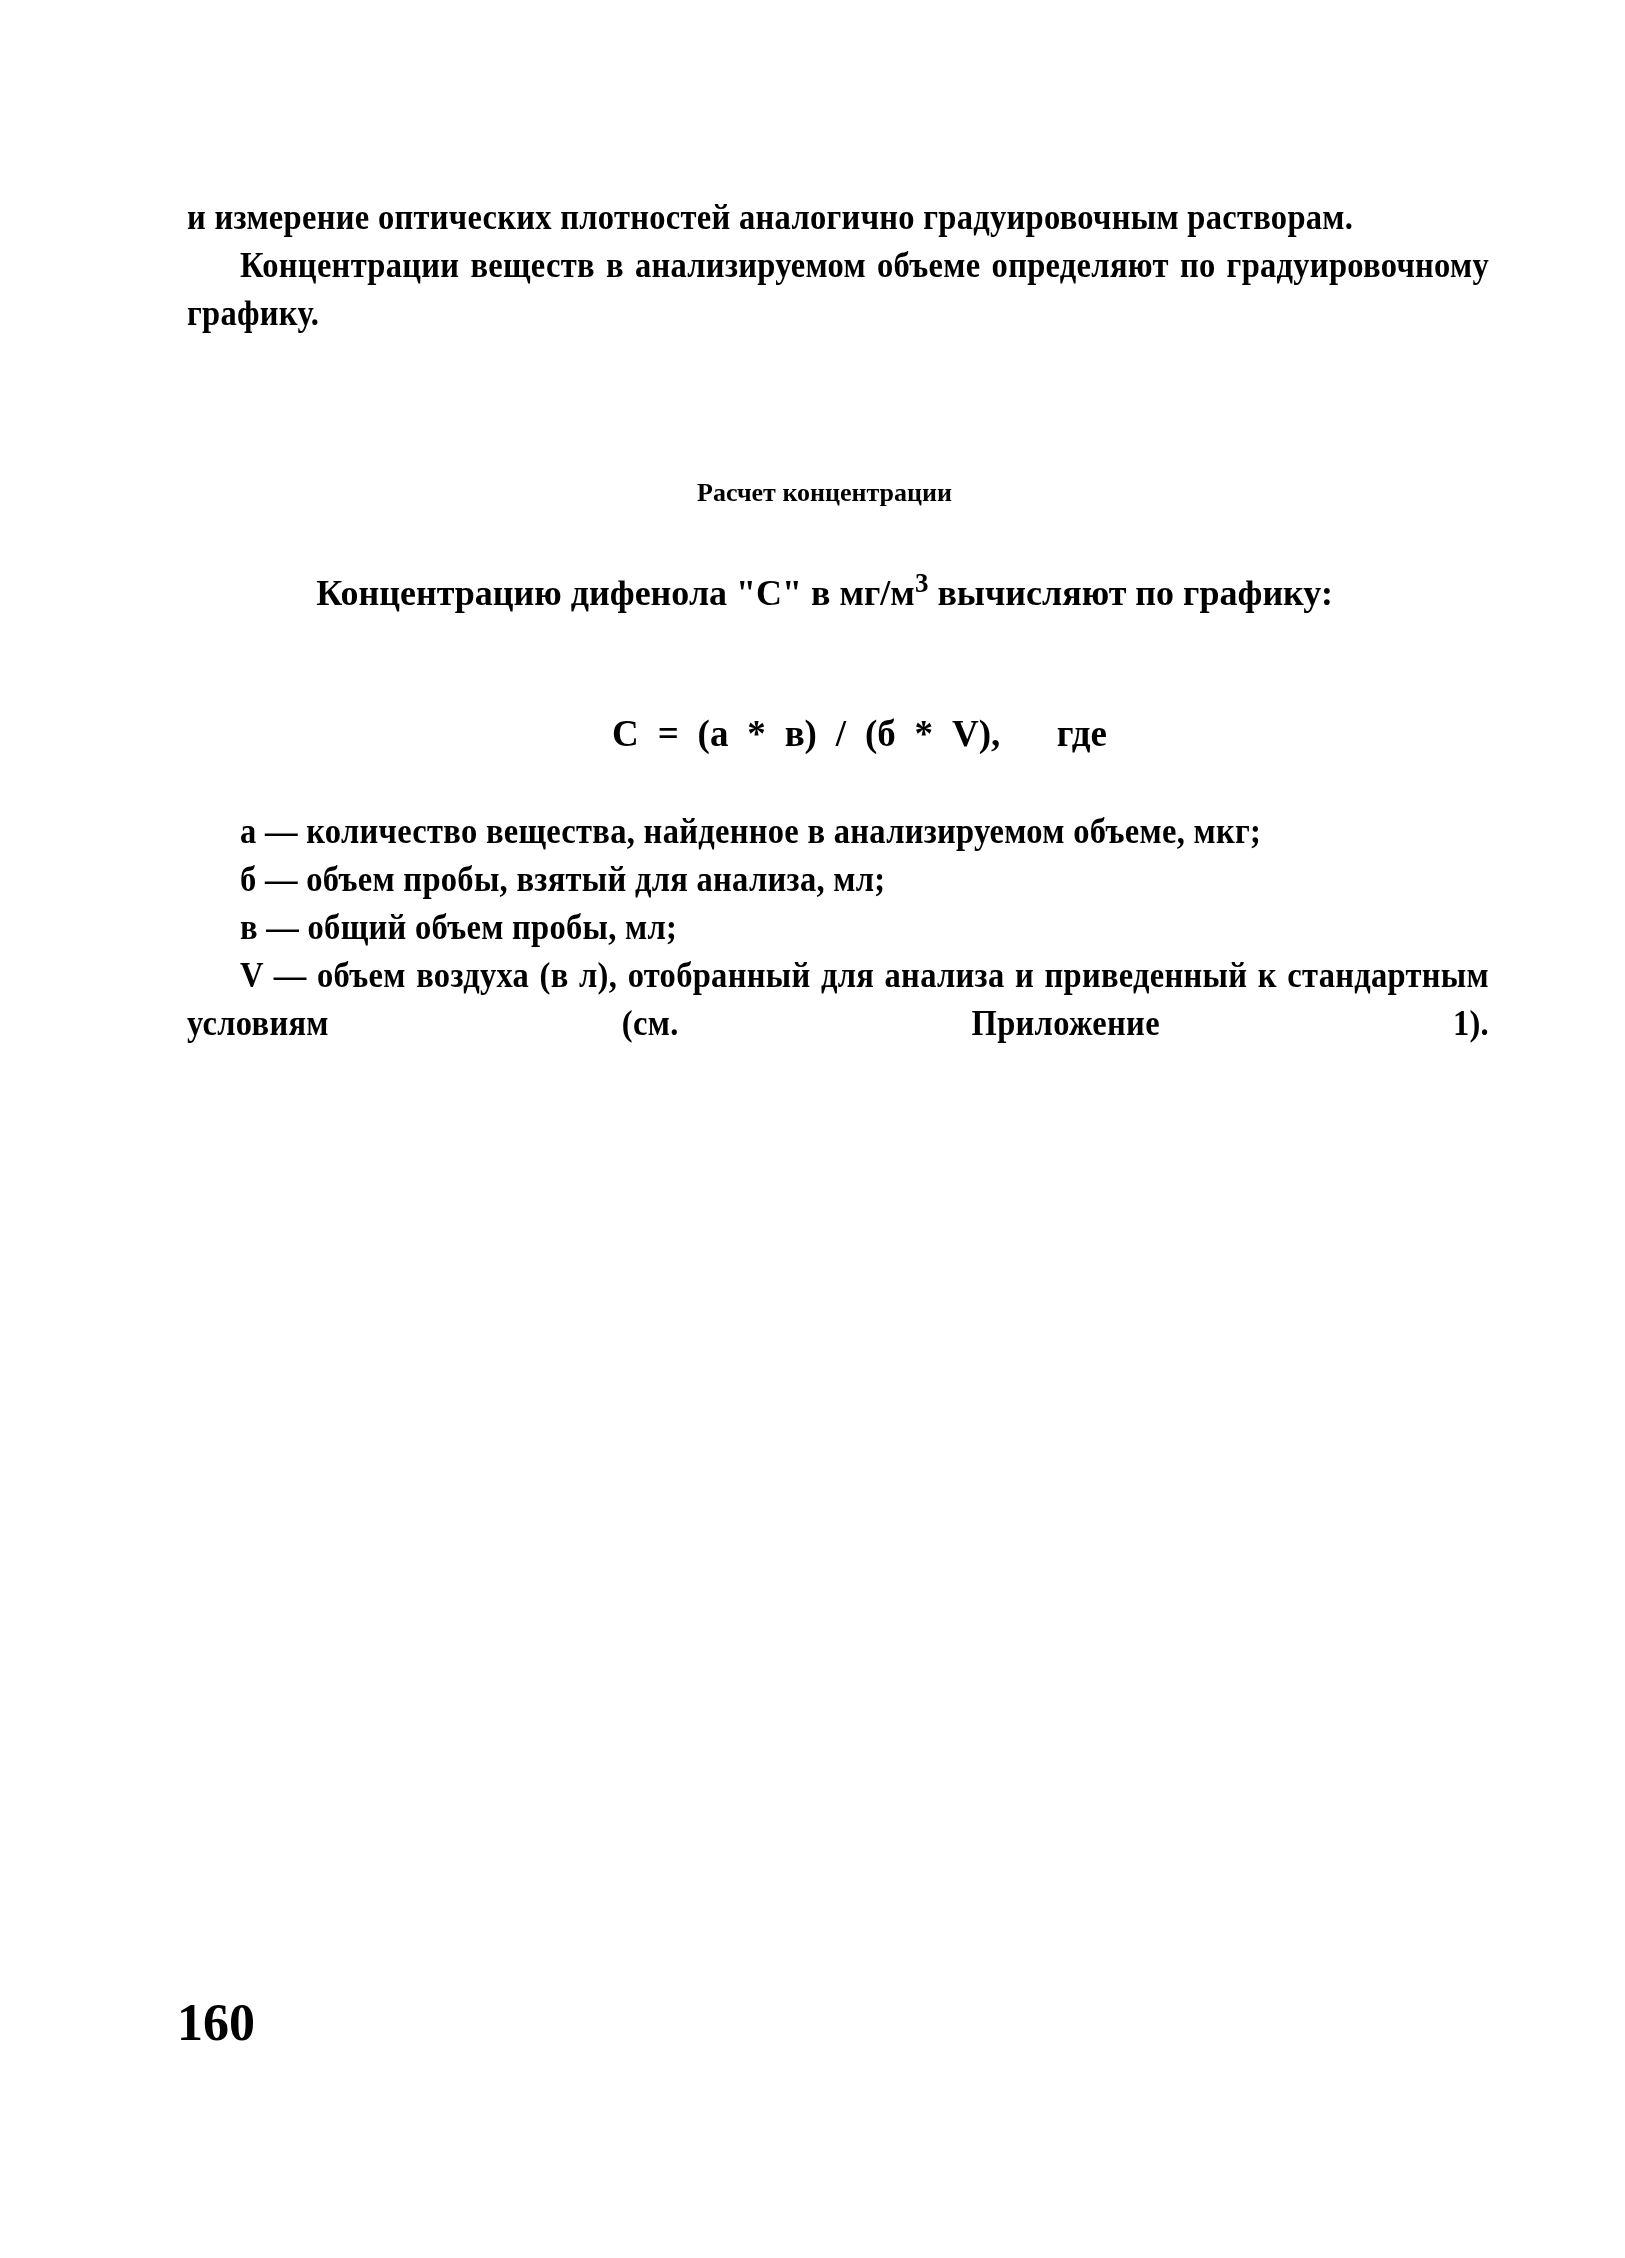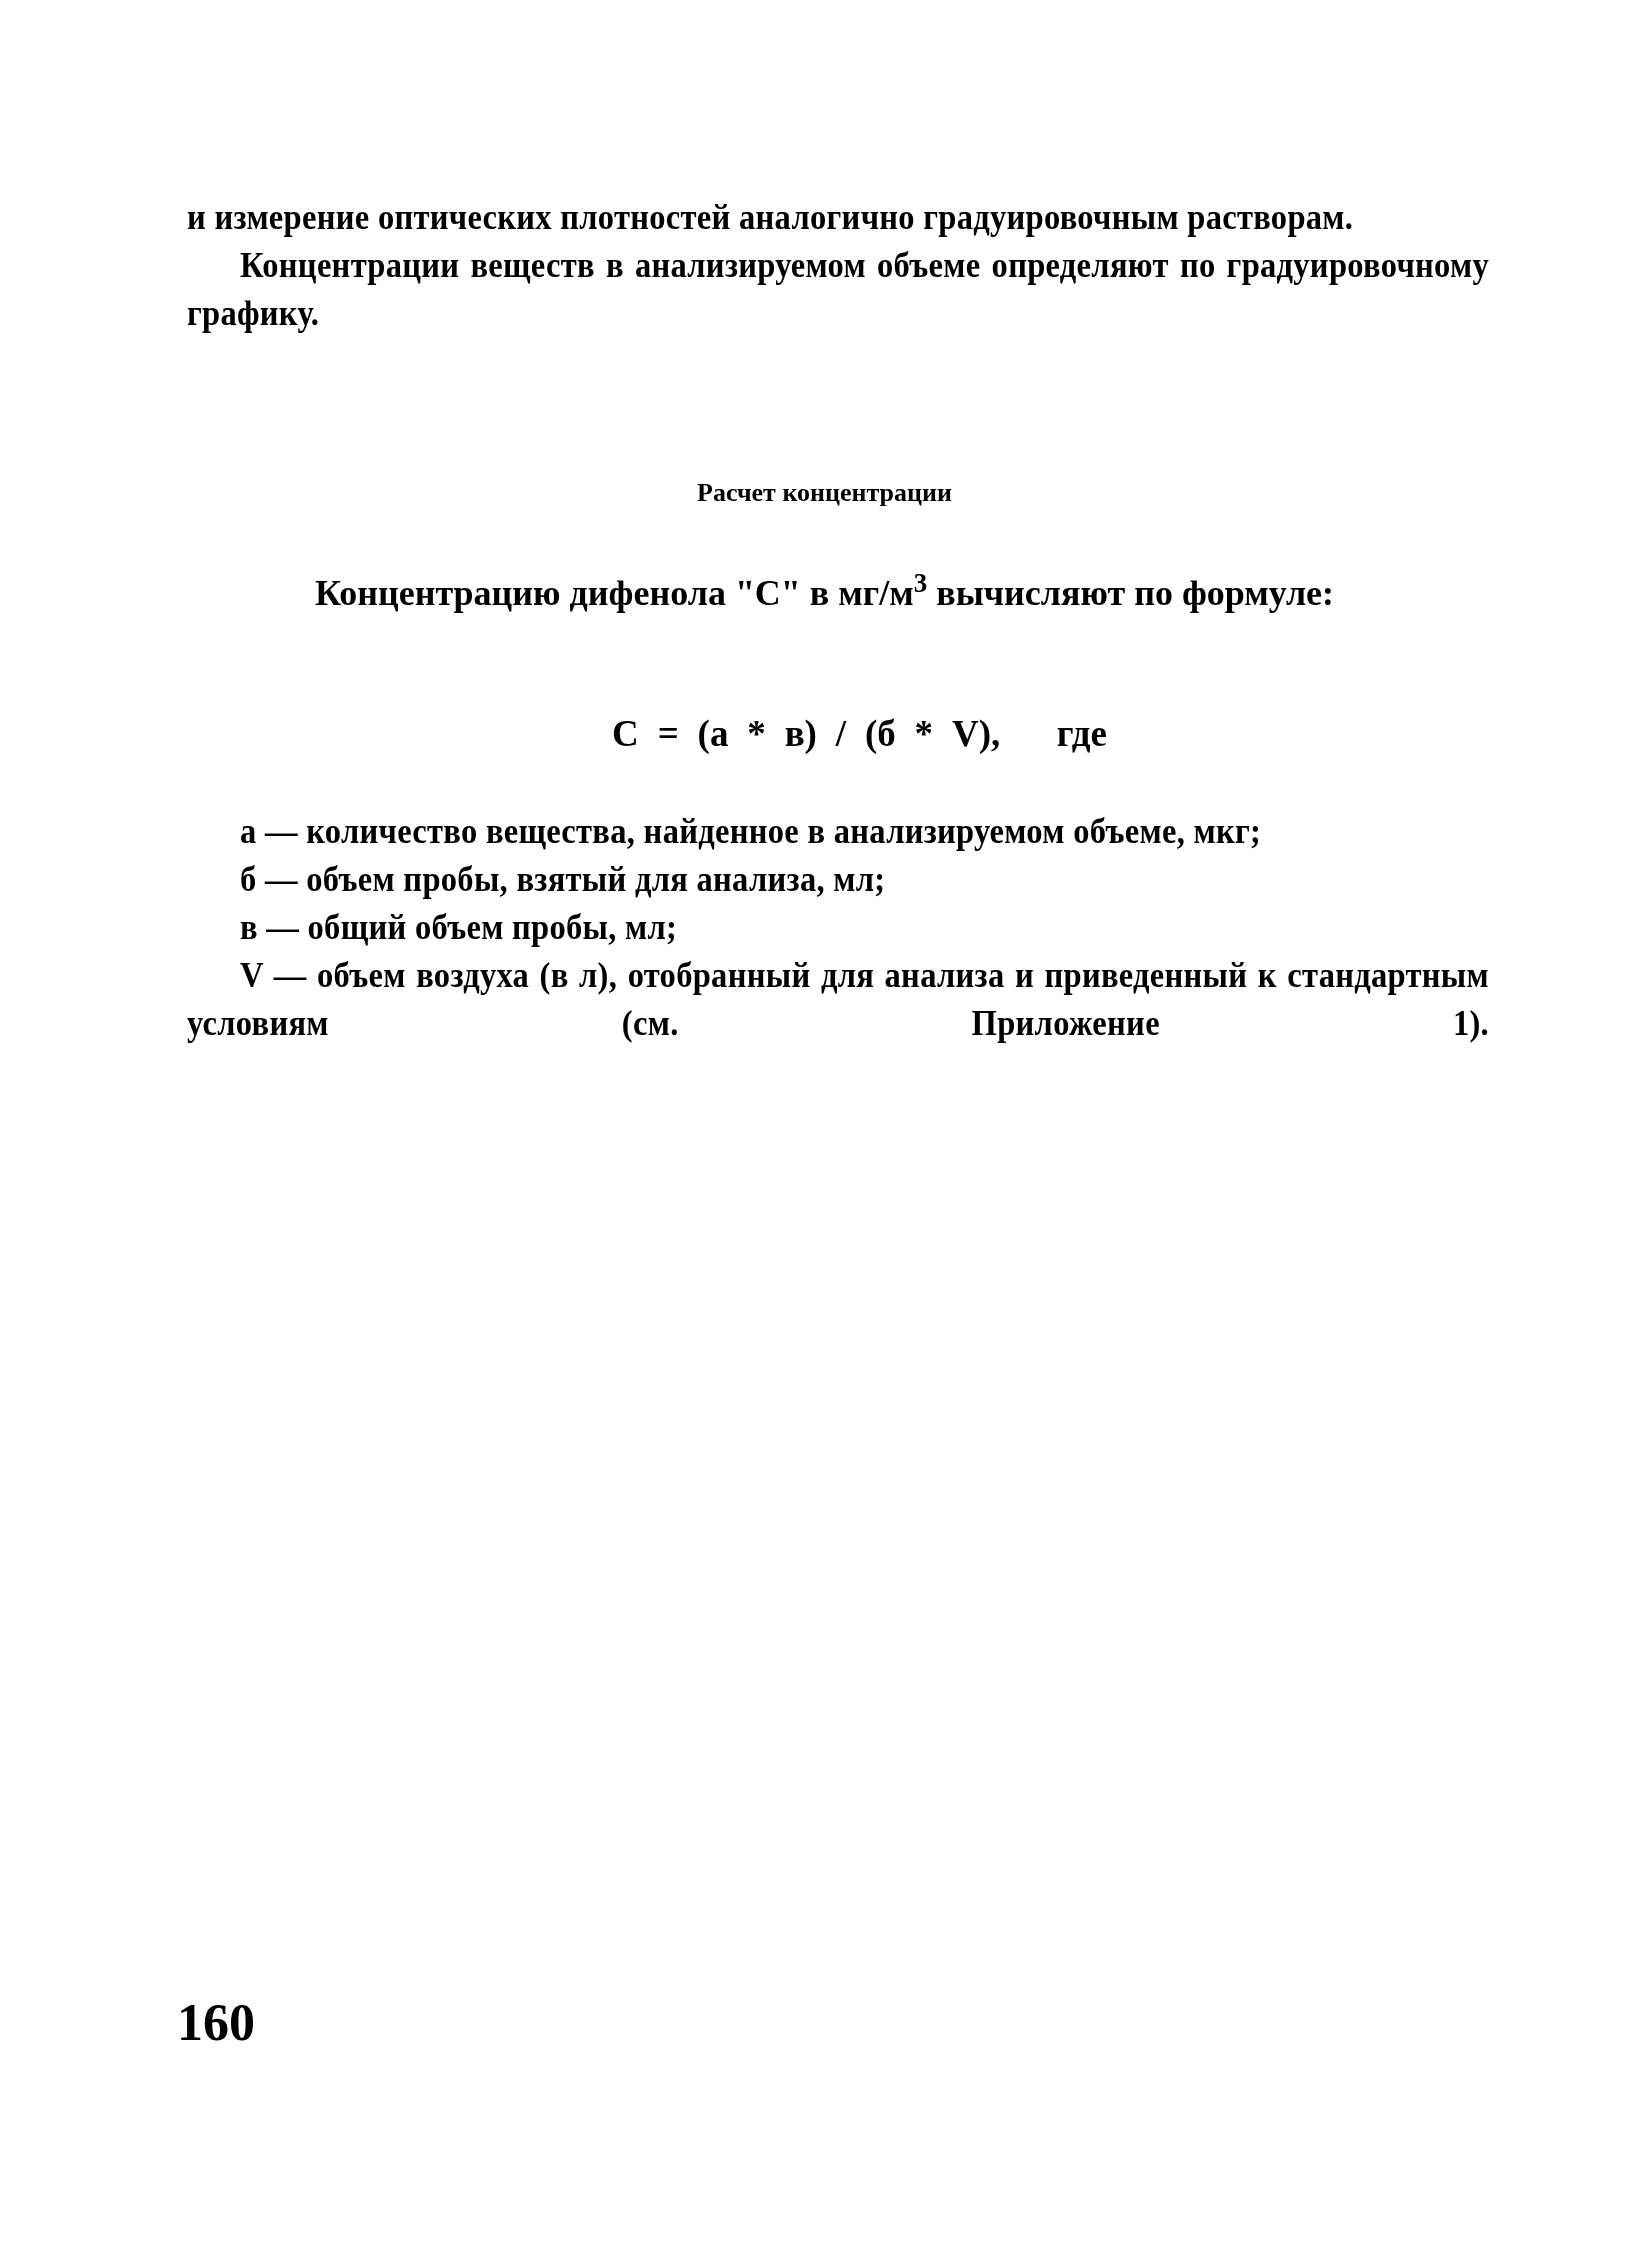--- a/index.html
+++ b/index.html
@@ -26,21 +26,21 @@
 <div class="page">
 
   <div class="block top">
     <p>и измерение оптических плотностей аналогично градуировочным растворам.</p>
     <p class="indent">Концентрации веществ в анализируемом объеме определяют по градуировочному графику.</p>
   </div>
 
   <div class="center heading">Расчет концентрации</div>
 
   <div class="center intro">
-    <span>Концентрацию дифенола "С" в мг/м</span><sup>3</sup><span> вычисляют по формуле:</span>
+    <span>Концентрацию дифенола "С" в мг/м</span><sup>3</sup><span> вычисляют по графику:</span>
   </div>
 
   <div class="center formula" style="white-space: pre;">С = (а * в) / (б * V),   где</div>
 
   <div class="block defs">
     <p class="indent">а — количество вещества, найденное в анализируемом объеме, мкг;</p>
     <p class="indent">б — объем пробы, взятый для анализа, мл;</p>
     <p class="indent">в — общий объем пробы, мл;</p>
     <p class="indent last-justify">V — объем воздуха (в л), отобранный для анализа и приведенный к стандартным условиям (см. Приложение 1).</p>
   </div>

